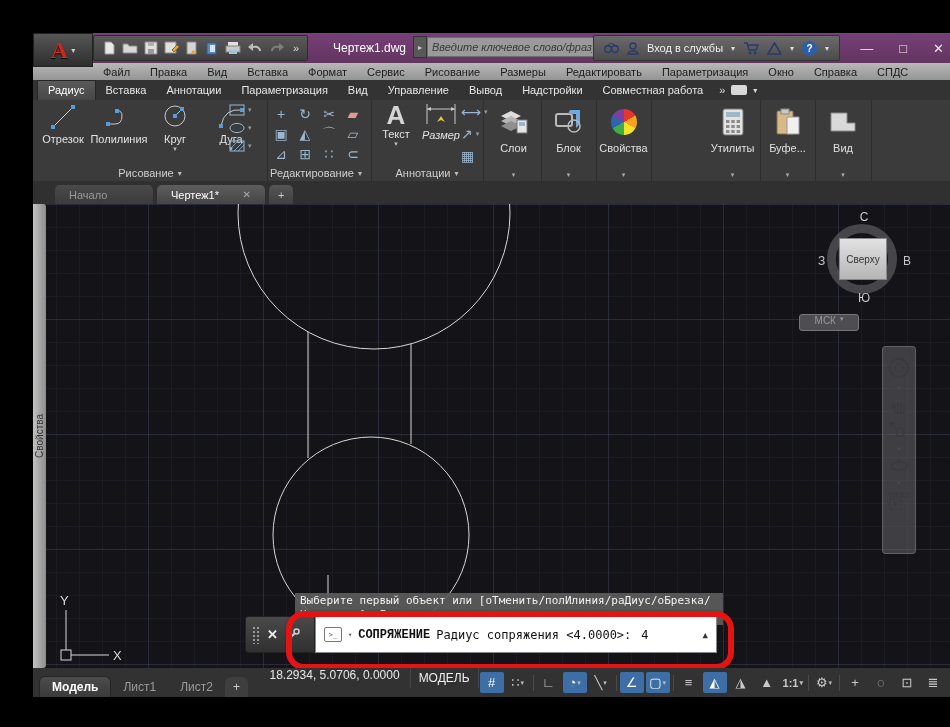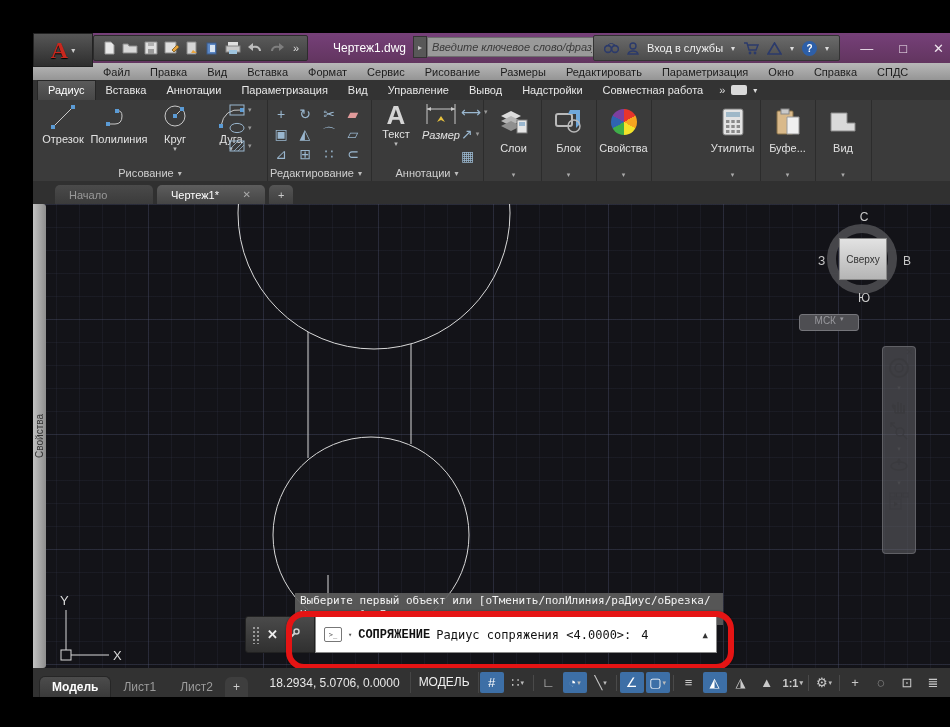--- a/index.html
+++ b/index.html
@@ -137,21 +137,21 @@
   .red-ring{position:absolute;left:253px;top:407px;width:436px;height:47px;border:6px solid #e51414;
             border-radius:18px;z-index:4;pointer-events:none;box-shadow:0 0 2px rgba(0,0,0,.4);}
 
   
   .statusbar{position:absolute;left:0;top:635px;width:100%;height:29px;background:#323232;display:flex;align-items:center;}
   .laytabs{display:flex;align-items:flex-end;height:100%;padding-left:6px;}
   .ltab{height:20px;display:flex;align-items:center;padding:0 12px;font-size:12px;color:#9c9c9c;
         border-radius:6px 6px 0 0;margin-top:4px;}
   .ltab.active{background:linear-gradient(#4c4c4c,#3a3a3a);color:#fff;font-weight:bold;border:1px solid #262626;border-bottom:none;}
   .ltab.plus{color:#ccc;background:#3e3e3e;padding:0 8px;border-radius:6px 6px 0 0;}
-  .sb-right{margin-left:auto;display:flex;align-items:center;height:100%;}
+  .sb-right{margin-left:auto;display:flex;align-items:flex-start;height:100%;}
   .sb-coords{color:#e8e8e8;font-size:12px;padding:0 10px;}
   .sb-model{color:#f0f0f0;font-size:12px;padding:0 8px;border-left:1px solid #454545;border-right:1px solid #454545;height:70%;display:flex;align-items:center;}
   .toggles{display:flex;align-items:center;height:100%;padding-right:4px;}
   .tg{min-width:20px;height:21px;margin:0 1px;display:flex;align-items:center;justify-content:center;
       color:#c9c9c9;font-size:13px;border-radius:2px;padding:0 2px;}
   .tg.on{background:#3d6fa6;color:#fff;}
   .tg .caret{font-size:7px;margin-left:1px;color:#bbb;}
   .tg-sep{width:1px;height:16px;background:#4a4a4a;margin:0 2px;}
   .tg.small-txt{font-size:11px;font-weight:bold;}
 </style>

